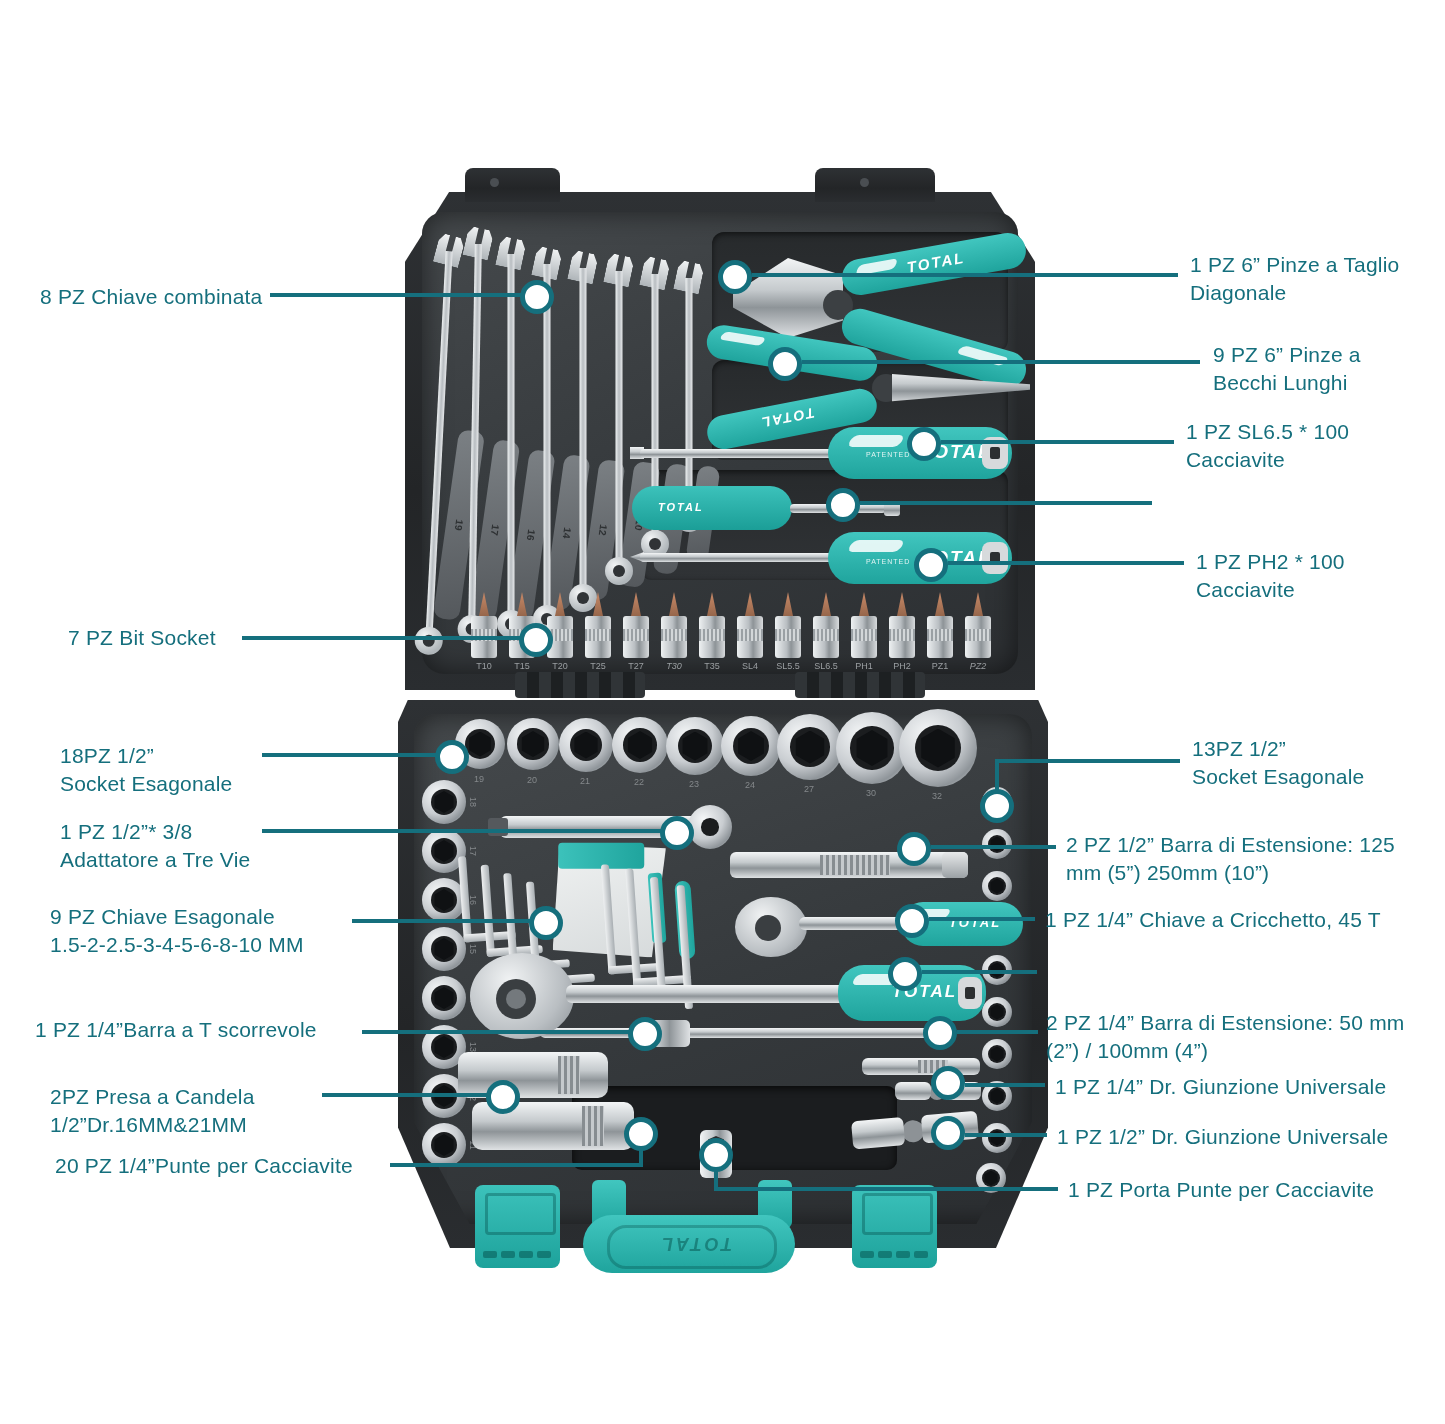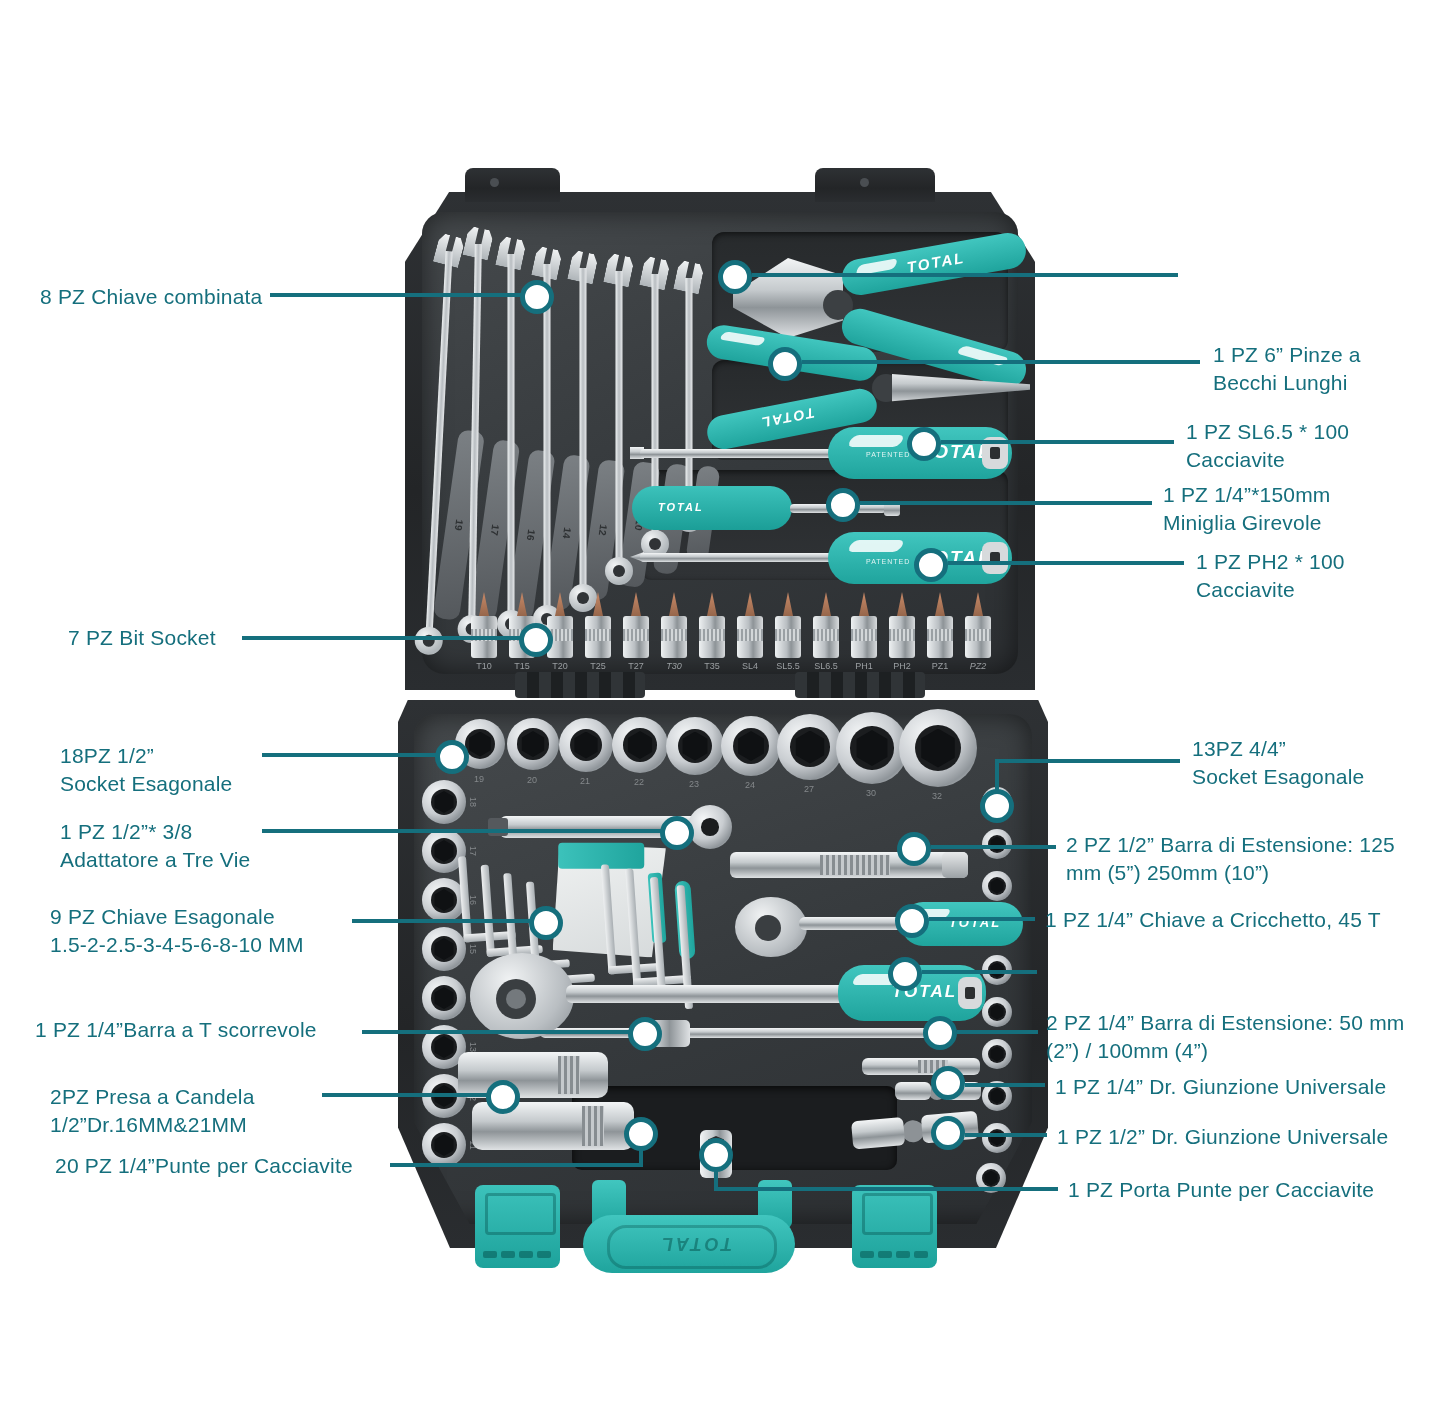--- a/index.html
+++ b/index.html
@@ -695,53 +695,53 @@
   <div class="ring" style="left:486px;top:1080px;"></div>
 
   <div class="co" style="left:55px;top:1152px;">
     <div>20 PZ 1/4”Punte per Cacciavite</div>
       <div></div>
   </div>
   <div class="lead" style="left:390px;top:1163px;width:253px;"></div>
   <div class="leadv" style="left:639px;top:1149px;height:16px;"></div>
   <div class="ring" style="left:624px;top:1117px;"></div>
 
+  <div class="co" style="left:1190px;top:251px;">
+    <div>1 PZ 6” Pinze a Taglio</div>
+      <div>Diagonale</div>
+  </div>
   <div class="lead" style="left:752px;top:273px;width:426px;"></div>
   <div class="ring" style="left:718px;top:260px;"></div>
 
   <div class="co" style="left:1213px;top:341px;">
-    <div>1 PZ 6” Pinze a</div>
+    <div>9 PZ 6” Pinze a</div>
       <div>Becchi Lunghi</div>
   </div>
   <div class="lead" style="left:802px;top:360px;width:398px;"></div>
   <div class="ring" style="left:768px;top:347px;"></div>
 
   <div class="co" style="left:1186px;top:418px;">
     <div>1 PZ SL6.5 * 100</div>
       <div>Cacciavite</div>
   </div>
   <div class="lead" style="left:941px;top:440px;width:233px;"></div>
   <div class="ring" style="left:907px;top:427px;"></div>
 
-  <div class="co" style="left:1163px;top:481px;">
-    <div>1 PZ 1/4”*150mm</div>
-      <div>Miniglia Girevole</div>
-  </div>
   <div class="lead" style="left:860px;top:501px;width:292px;"></div>
   <div class="ring" style="left:826px;top:488px;"></div>
 
   <div class="co" style="left:1196px;top:548px;">
     <div>1 PZ PH2 * 100</div>
       <div>Cacciavite</div>
   </div>
   <div class="lead" style="left:948px;top:561px;width:236px;"></div>
   <div class="ring" style="left:914px;top:548px;"></div>
 
   <div class="co" style="left:1192px;top:735px;">
-    <div>13PZ 4/4”</div>
+    <div>13PZ 1/2”</div>
       <div>Socket Esagonale</div>
   </div>
   <div class="lead" style="left:995px;top:759px;width:185px;"></div>
   <div class="leadv" style="left:995px;top:759px;height:32px;"></div>
   <div class="ring" style="left:980px;top:789px;"></div>
 
   <div class="co" style="left:1066px;top:831px;">
     <div>2 PZ 1/2” Barra di Estensione: 125</div>
       <div>mm (5”) 250mm (10”)</div>
   </div>

